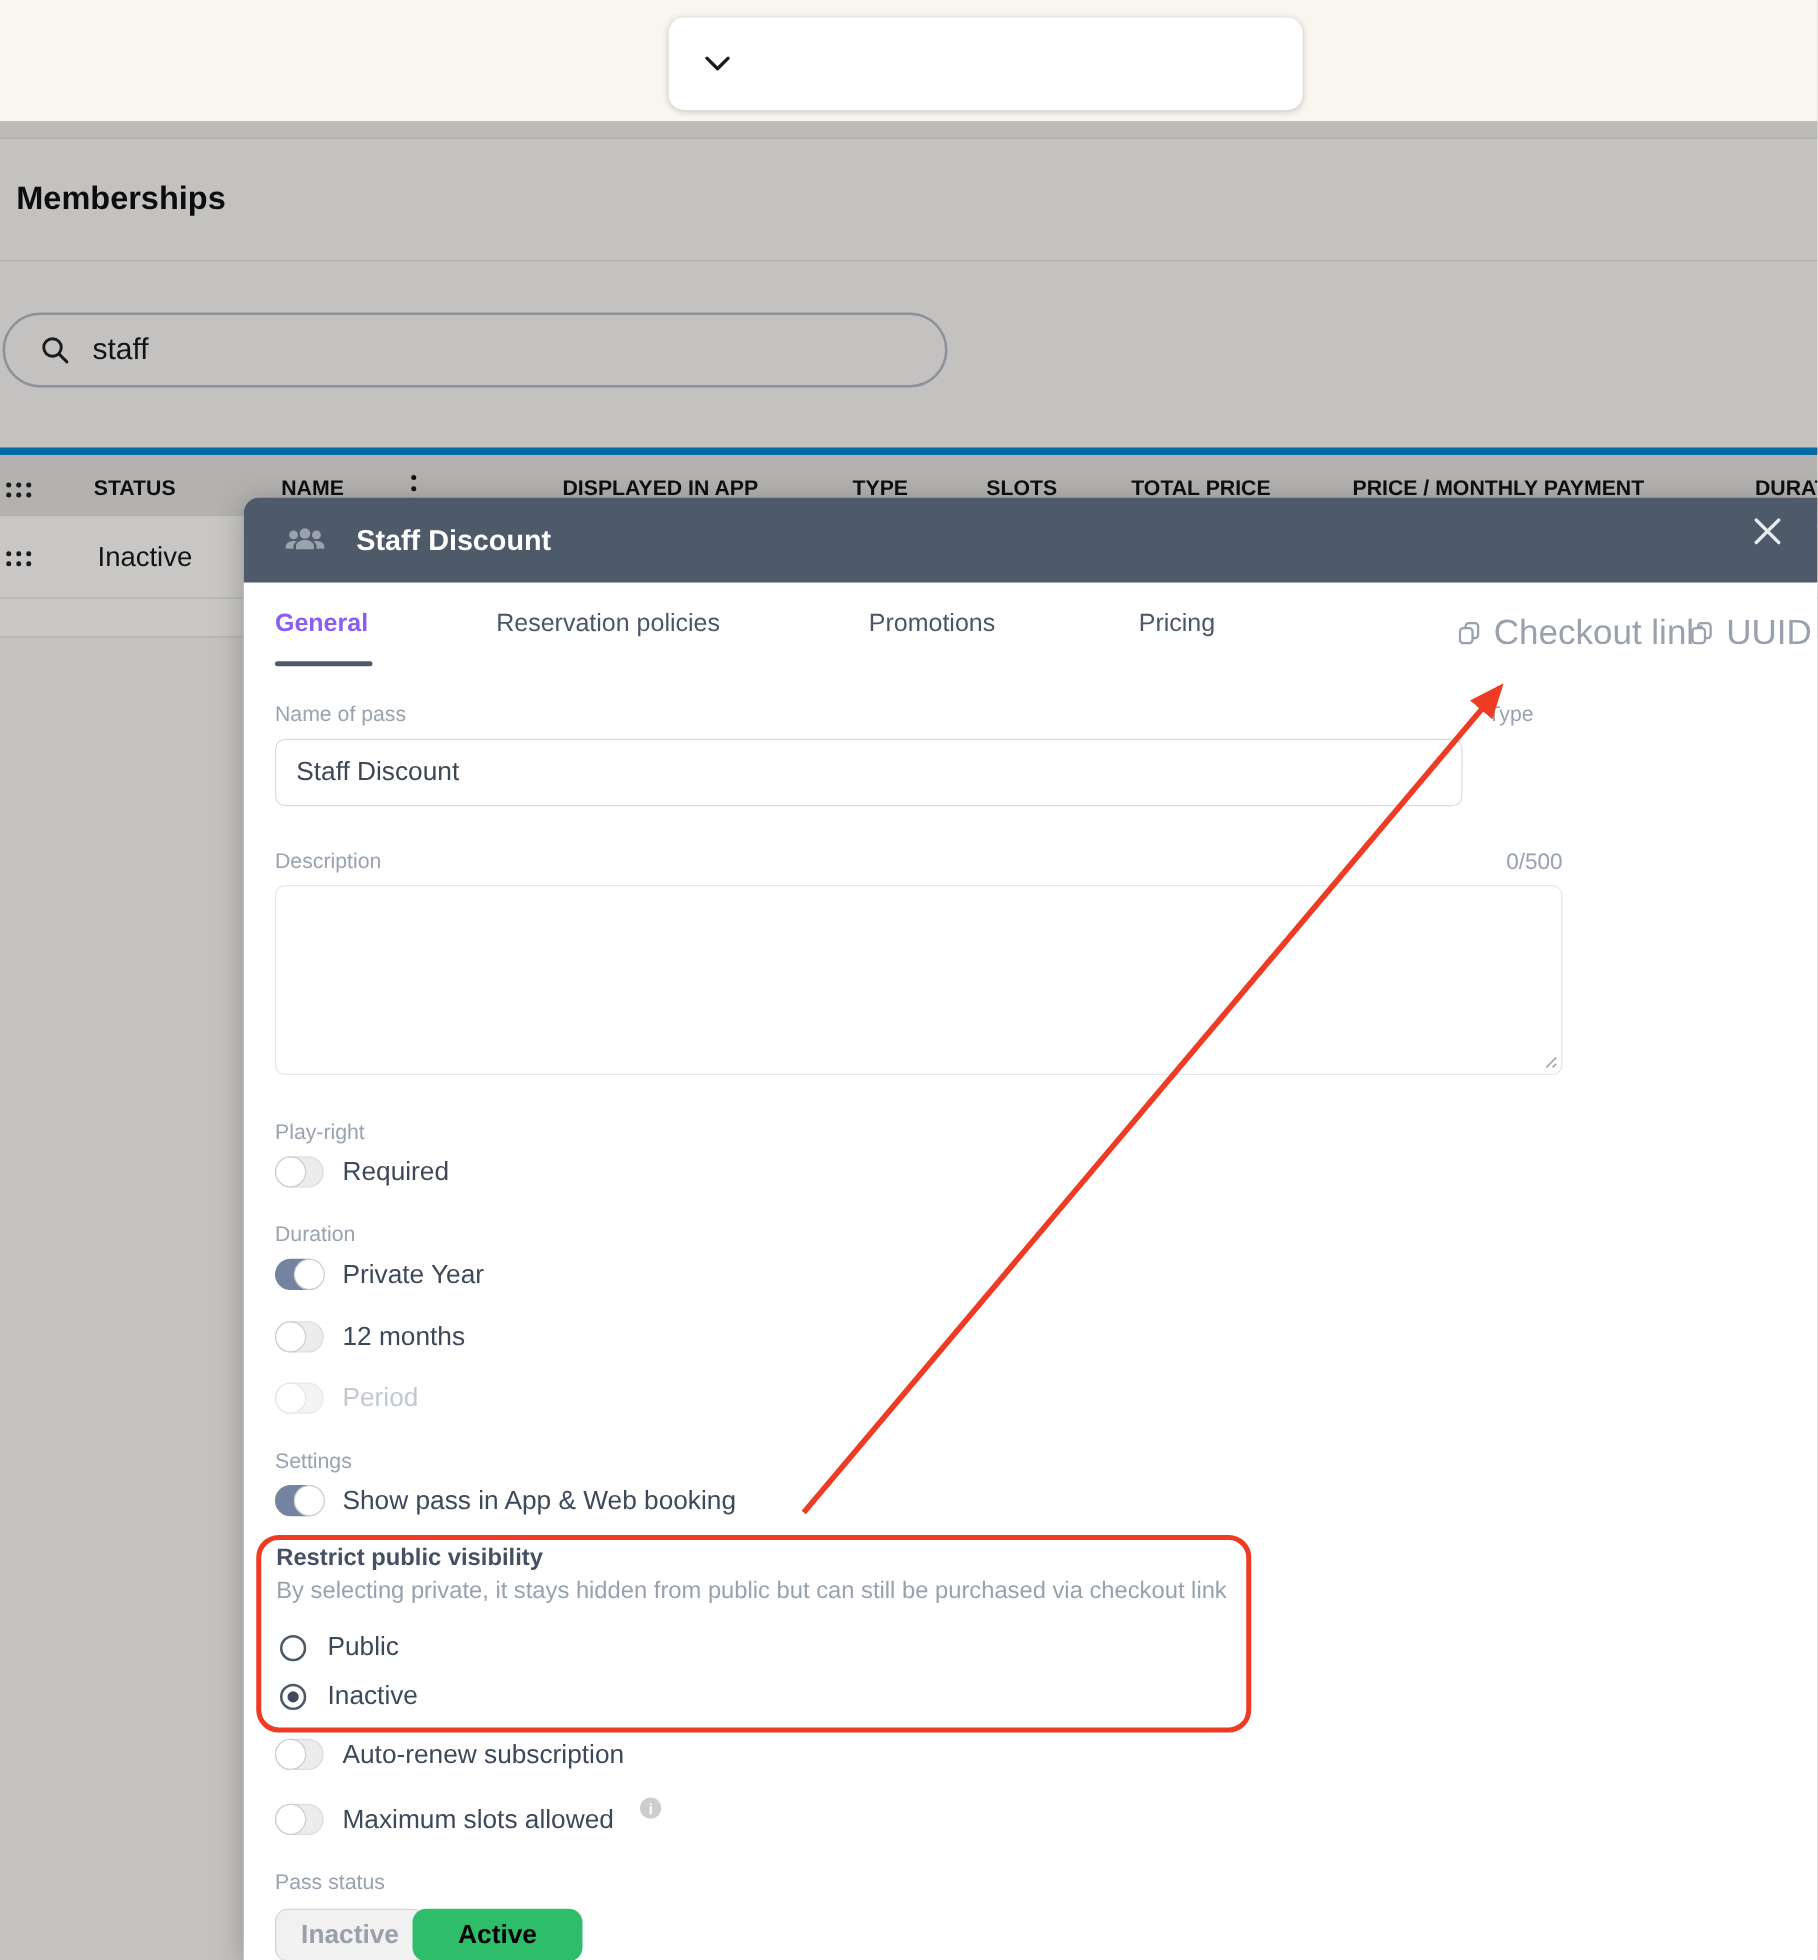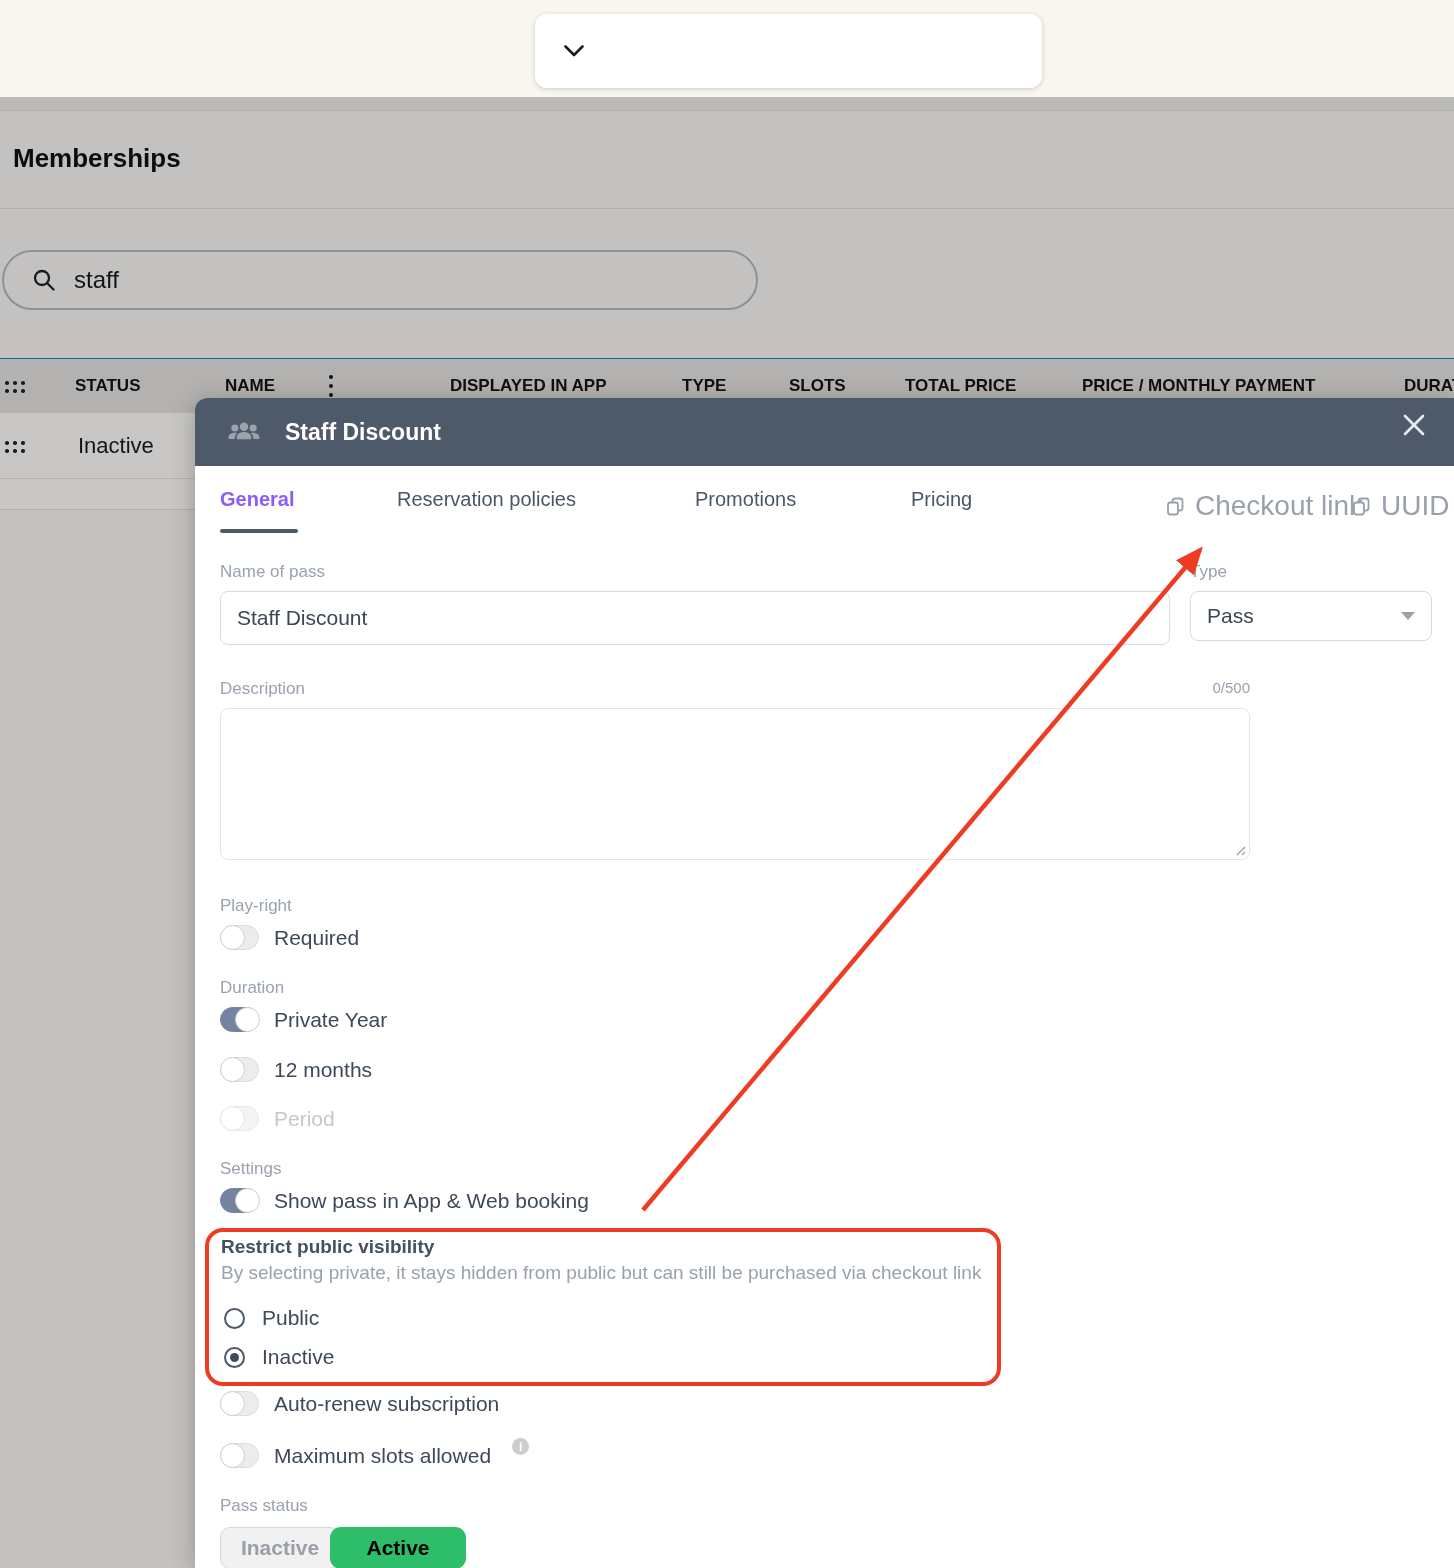--- a/index.html
+++ b/index.html
@@ -29,21 +29,21 @@
     border:2px solid #90909a;border-radius:31px;display:flex;align-items:center;
     padding:0 20px;box-sizing:border-box;background:transparent;
   }
   .search-pill svg{margin-left:8px;flex:0 0 auto;}
   .search-pill input{
     border:none;outline:none;background:transparent;font-family:inherit;
     font-size:24px;color:#141414;margin-left:16px;width:620px;
   }
   
   .thead{position:absolute;left:0;top:358px;width:1454px;height:54px;background:#b3b2b0;
-    border-top:1px solid #0369a1;border-bottom:1px solid #b7b6b4;}
+    border-top:6px solid #0369a1;border-bottom:1px solid #b7b6b4;}
   .th{position:absolute;top:0;height:54px;display:flex;align-items:center;
     font-size:17px;font-weight:bold;color:#0f0f0f;white-space:nowrap;}
   .c0{left:75px}.c1{left:225px}.c2{left:450px}.c3{left:682px}.c4{left:789px}
   .c5{left:905px}.c6{left:1082px}.c7{left:1404px;width:50px;overflow:hidden}
   .trow{position:absolute;left:0;top:413px;width:1454px;height:65px;background:#c8c7c5;
     border-bottom:1px solid #b1b0ae;}
   .trow .cell{position:absolute;left:78px;top:0;height:65px;display:flex;align-items:center;
     font-size:22px;color:#141414;}
   .trow-empty{position:absolute;left:0;top:479px;width:1454px;height:30px;background:#c8c7c5;
     border-bottom:1px solid #b1b0ae;}
@@ -73,21 +73,21 @@
   
   .flabel{position:absolute;font-size:17px;color:#99a2ae;}
   .name-input{position:absolute;left:25px;top:193px;width:950px;height:54px;box-sizing:border-box;
     border:1px solid #d8dce1;border-radius:8px;font-family:inherit;font-size:21px;color:#3c4654;
     padding:0 16px;outline:none;background:#fff;}
   .type-select{position:absolute;left:995px;top:193px;width:242px;height:50px;box-sizing:border-box;
     border:1px solid #d8dce1;border-radius:8px;display:flex;align-items:center;justify-content:space-between;
     padding:0 16px;font-size:21px;color:#3c4654;cursor:pointer;background:#fff;}
   .caret{width:0;height:0;border-left:7px solid transparent;border-right:7px solid transparent;
     border-top:8px solid #9aa2ae;}
-  .counter{position:absolute;top:281px;right:204px;font-size:15px;color:#99a2ae;}
+  .counter{position:absolute;top:281px;right:204px;font-size:18px;color:#99a2ae;}
   .desc-area{position:absolute;left:25px;top:310px;width:1030px;height:152px;box-sizing:border-box;
     border:1px solid #e3e6ea;border-radius:8px;resize:none;outline:none;background:#fff;
     font-family:inherit;font-size:20px;color:#3c4654;padding:12px 16px;}
   .resize-grip{position:absolute;left:1038px;top:444px;pointer-events:none;}
   
   .toggle-row{position:absolute;left:25px;display:flex;align-items:center;gap:15px;}
   .toggle{width:39px;height:25px;border-radius:13px;background:#ececec;border:1px solid #d9dde2;
     position:relative;box-sizing:border-box;cursor:pointer;flex:0 0 auto;}
   .toggle .knob{position:absolute;left:-1px;top:-1px;width:25px;height:25px;border-radius:50%;
     background:#fff;border:1px solid #c9cfd7;box-sizing:border-box;}
@@ -218,24 +218,20 @@
     <svg width="21" height="21" viewBox="0 0 21 21" fill="none" stroke="#99a1ac" stroke-width="1.8">
       <rect x="7.5" y="2.5" width="10" height="12" rx="2.5"></rect>
       <rect x="3" y="6.5" width="10" height="12" rx="2.5" fill="#fff"></rect>
     </svg>
     <span>UUID</span>
   </span>
 
   <span class="flabel" style="left:25px;top:164px">Name of pass</span>
   <input class="name-input" value="Staff Discount" style="">
   <span class="flabel" style="left:995px;top:164px">Type</span>
-  <div class="type-select">
-    <span>Pass</span>
-    <span class="caret"></span>
-  </div>
 
   <span class="flabel" style="left:25px;top:281px">Description</span>
   <span class="counter">0/500</span>
   <textarea class="desc-area" style=""></textarea>
   <span class="resize-grip">
     <svg width="13" height="13" viewBox="0 0 13 13">
       <line x1="4" y1="12" x2="12" y2="4" stroke="#9aa2ae" stroke-width="1.4"></line>
       <line x1="9" y1="12" x2="12" y2="9" stroke="#9aa2ae" stroke-width="1.4"></line>
     </svg>
   </span>

